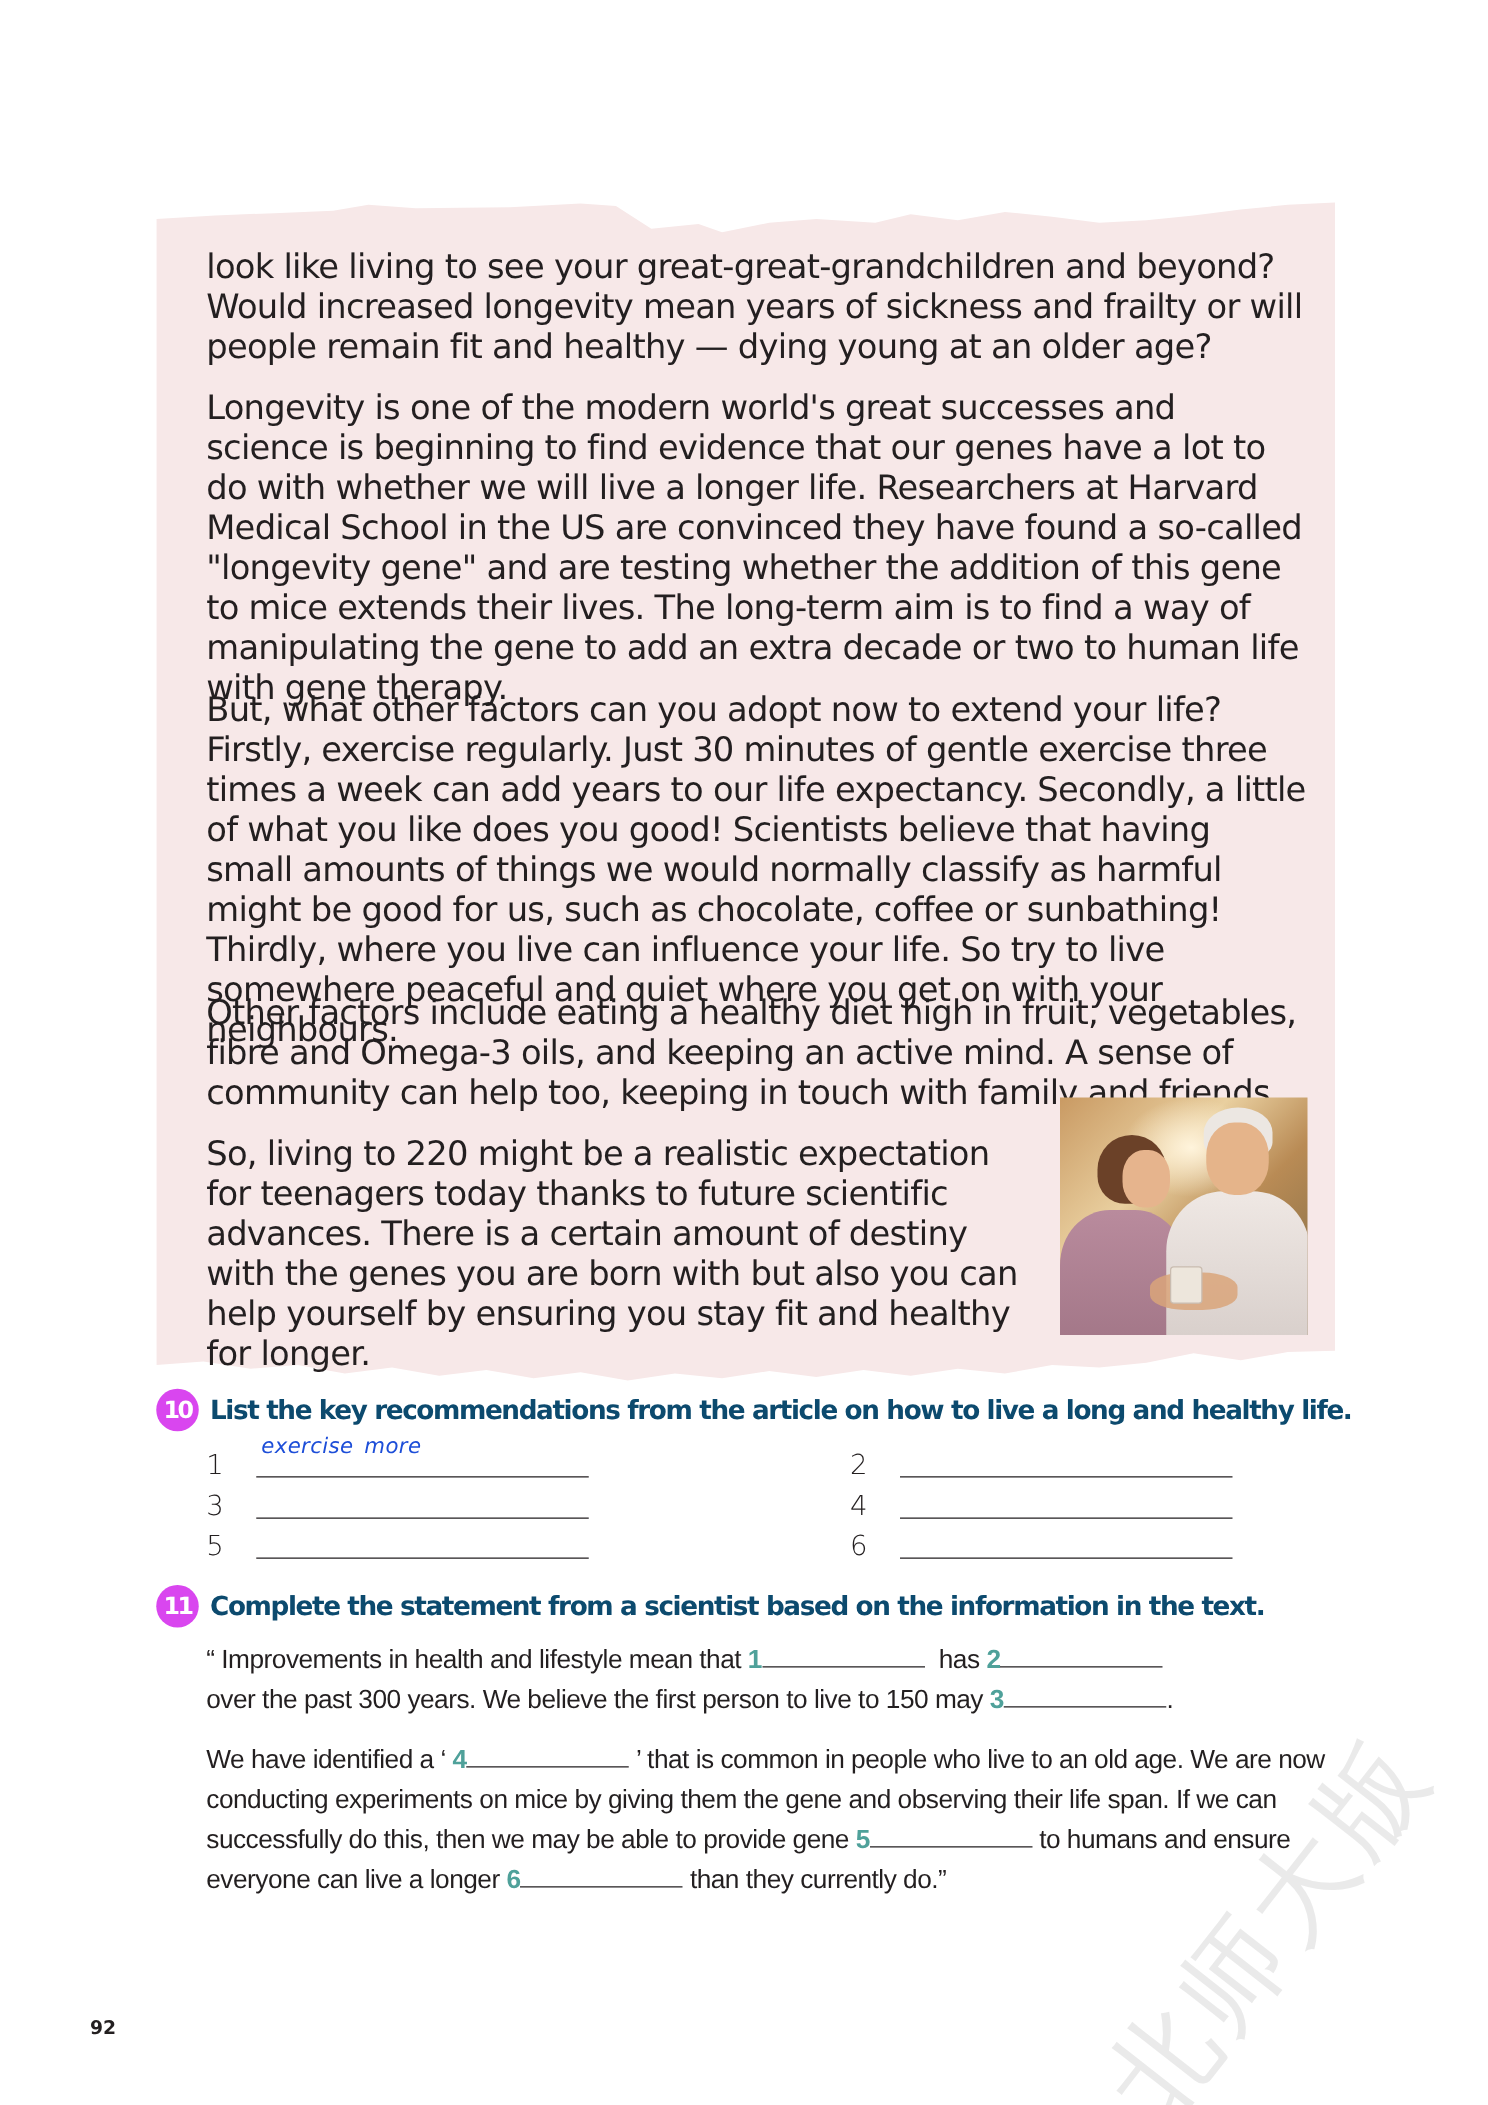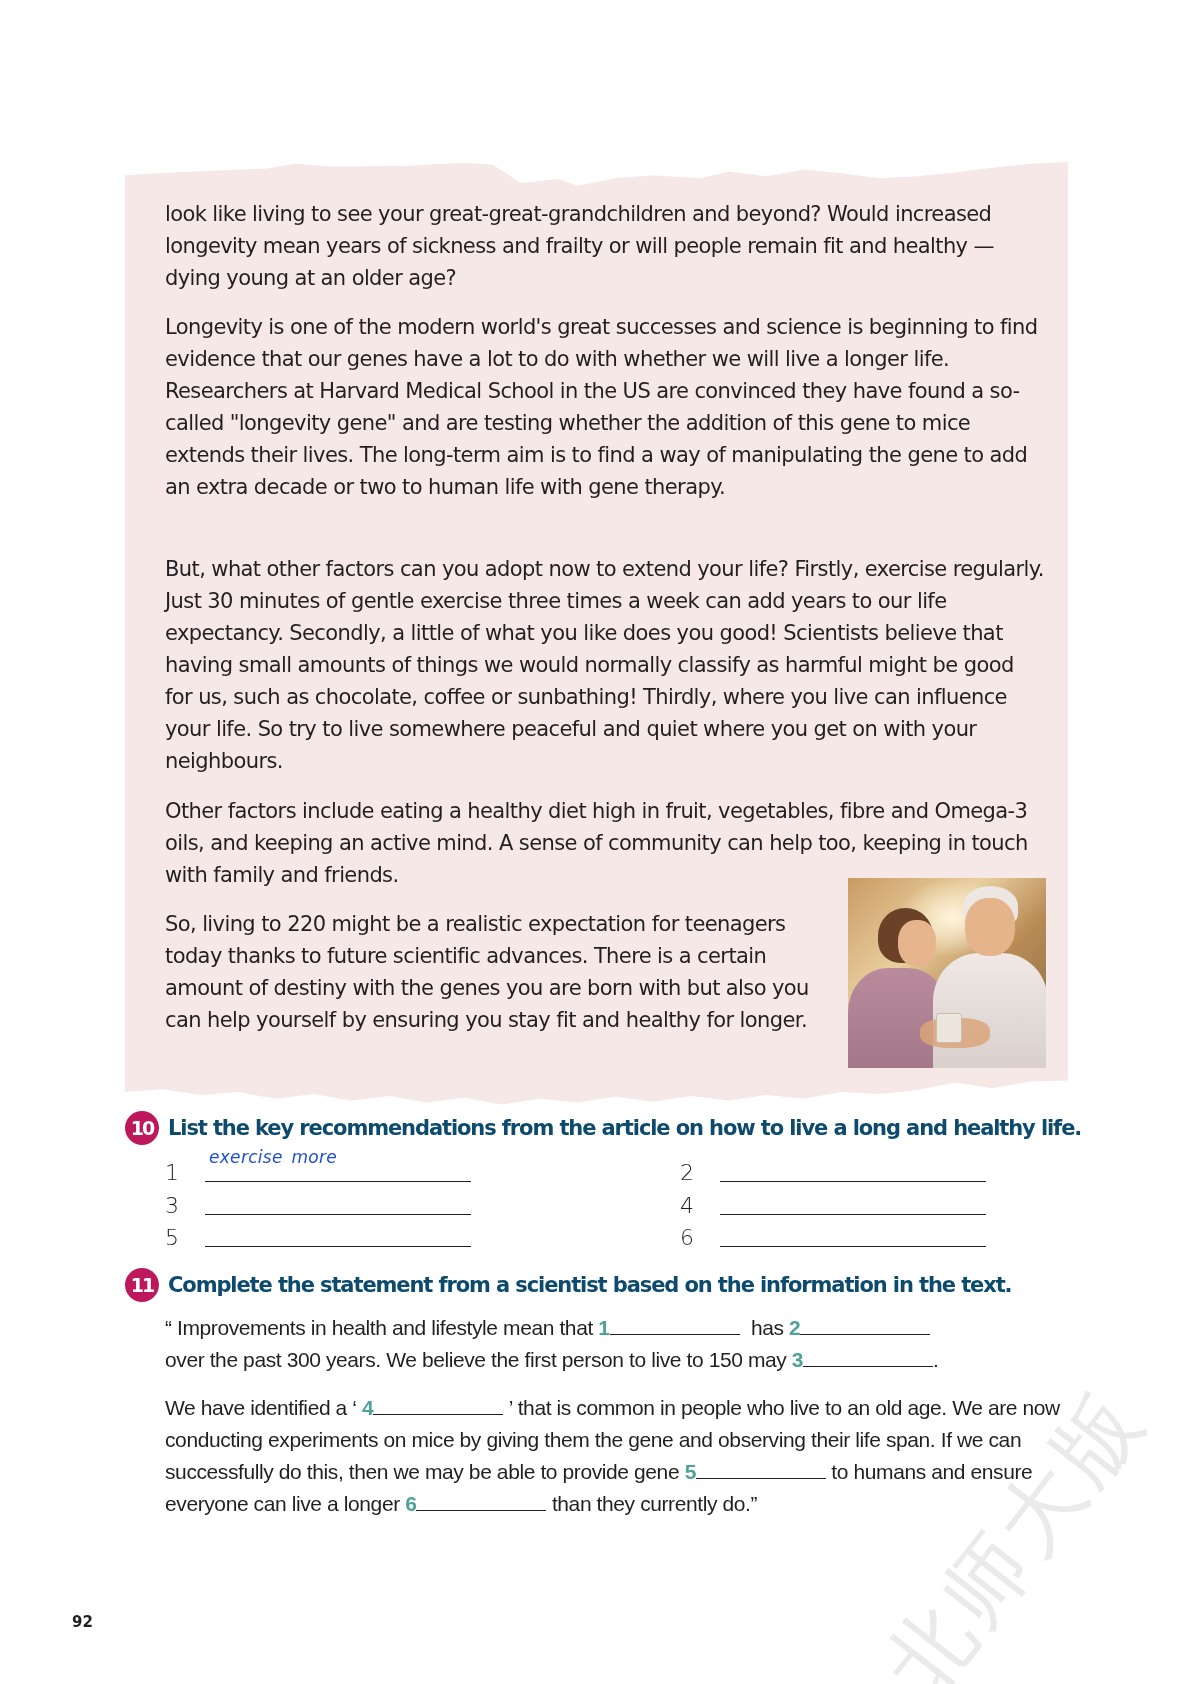--- a/index.html
+++ b/index.html
@@ -8,21 +8,21 @@
       font-family: "DejaVu Sans", sans-serif; color: #231f20;
     }
     .article-box {
       position: absolute; left: 125px; top: 160px; width: 943px; height: 955px;
       background: #f7e8e8;
       clip-path: polygon(0% 1.6%, 5% 1.3%, 10% 1.1%, 15% 0.9%, 18% 0.4%, 22% 0.7%, 30% 0.6%, 36% 0.3%, 39% 0.5%, 42% 2.4%, 46% 2.0%, 48% 2.7%, 52% 1.9%, 56% 1.6%, 61% 1.9%, 64% 1.2%, 68% 1.7%, 72% 1.0%, 76% 1.4%, 80% 1.9%, 84% 1.7%, 88% 1.3%, 92% 0.8%, 96% 0.4%, 100% 0.2%,
         100% 96.4%, 96% 96.5%, 92% 97.2%, 88% 96.6%, 84% 97.4%, 80% 97.8%, 76% 97.6%, 72% 98.3%, 68% 97.9%, 64% 98.5%, 60% 98.0%, 56% 98.6%, 52% 98.1%, 48% 98.7%, 44% 98.3%, 40% 98.9%, 36% 98.2%, 32% 98.7%, 28% 98.0%, 24% 98.5%, 20% 97.8%, 16% 98.3%, 12% 97.6%, 8% 97.9%, 4% 97.3%, 0% 97.6%);
     }
     .article-text {
       position: absolute; left: 165px; width: 880px;
-      font-family: "DejaVu Sans", sans-serif; font-size: 21px; line-height: 32px;
+      font-family: "DejaVu Sans", sans-serif; font-size: 27px; line-height: 32px;
       letter-spacing: -0.6px; color: #231f20;
     }
     .article-text p { margin: 0; }
     #para1 { top: 198px; }
     #para2 { top: 311px; }
     #para3 { top: 553px; }
     #para4 { top: 795px; }
     #para5 { top: 908px; width: 660px; }
     .photo {
       position: absolute; left: 848px; top: 878px; width: 198px; height: 190px; overflow: hidden;
@@ -33,21 +33,21 @@
     .photo .woman-face { position: absolute; left: 50px; top: 42px; width: 38px; height: 46px; border-radius: 45%; background: #e6b48d; }
     .photo .woman-body { position: absolute; left: 0; top: 90px; width: 100px; height: 110px; border-radius: 40% 40% 0 0; background: linear-gradient(180deg, #b98b9d 0%, #a27687 100%); }
     .photo .man-hair { position: absolute; left: 115px; top: 8px; width: 55px; height: 40px; border-radius: 50% 50% 30% 30%; background: #ece7e2; }
     .photo .man-face { position: absolute; left: 117px; top: 20px; width: 50px; height: 58px; border-radius: 45%; background: #e5b48a; }
     .photo .man-body { position: absolute; left: 85px; top: 75px; width: 115px; height: 120px; border-radius: 40% 40% 0 0; background: linear-gradient(180deg, #efe8e4 0%, #d8cfcb 100%); }
     .photo .cup { position: absolute; left: 88px; top: 135px; width: 24px; height: 28px; border-radius: 3px; background: #ede6dc; border: 1px solid #c9bcb0; }
     .photo .hands { position: absolute; left: 72px; top: 140px; width: 70px; height: 30px; border-radius: 40%; background: #d9a47a; opacity: 0.85; }
 
     .exercise-header { position: absolute; left: 125px; display: flex; align-items: center; }
     .badge {
-      width: 34px; height: 34px; border-radius: 50%; background: #be185d; color: #ffffff;
+      width: 34px; height: 34px; border-radius: 50%; background: #d946ef; color: #ffffff;
       font-family: "DejaVu Sans", sans-serif; font-weight: bold; font-size: 19px; letter-spacing: -2px;
       display: flex; align-items: center; justify-content: center; margin-right: 9px;
     }
     .exercise-title {
       font-family: "DejaVu Sans", sans-serif; font-weight: bold; font-size: 21px; letter-spacing: -1.1px; color: #0c4a6e;
     }
     #ex10-header { top: 1111px; }
     #ex11-header { top: 1268px; align-items: center; }
 
     .answer-item { position: absolute; display: flex; align-items: flex-end; height: 30px; }

